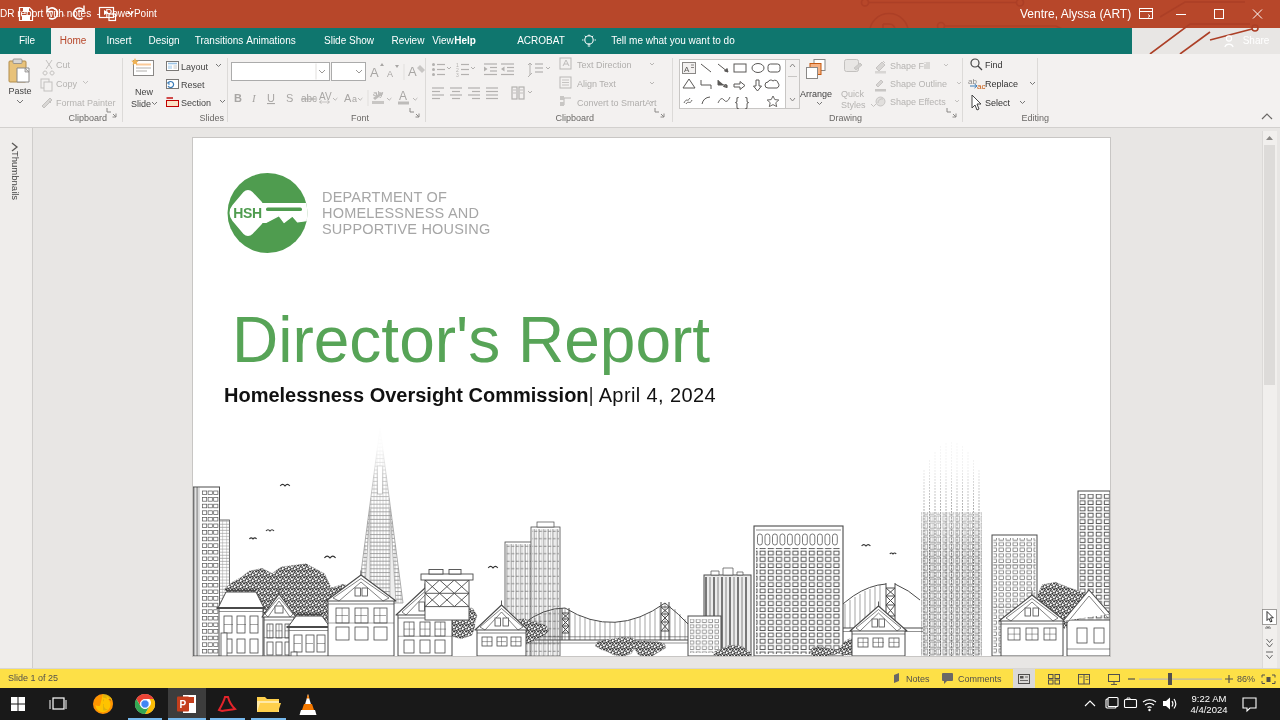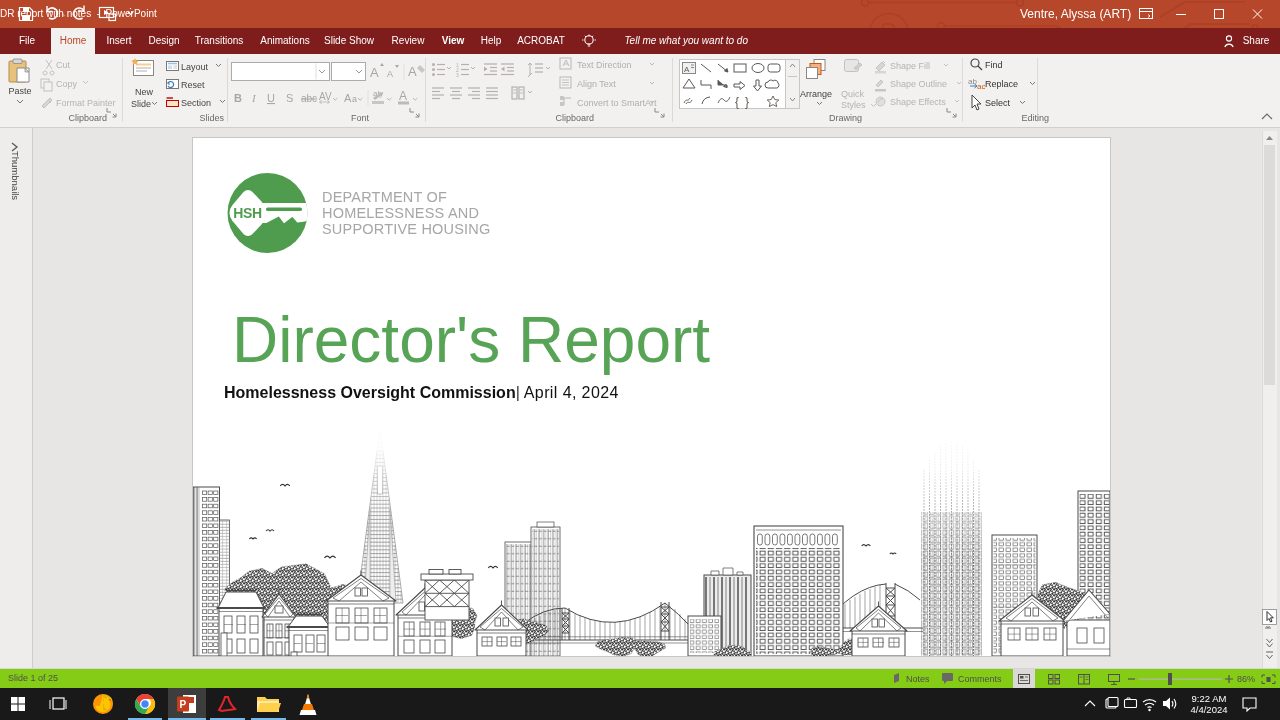--- a/index.html
+++ b/index.html
@@ -2,37 +2,37 @@
 <html><head>
 <meta charset="utf-8">
 <style>
 * { margin:0; padding:0; box-sizing:border-box; }
 html,body { width:1280px; height:720px; overflow:hidden; font-family:"Liberation Sans", sans-serif; -webkit-font-smoothing:antialiased; }
 #app { position:relative; width:1280px; height:720px; background:#E8E6E4; }
 .abs { position:absolute; }
 
 
 #titlebar { position:absolute; left:0; top:0; width:1280px; height:28px; background:#B7472A; }
-#tabrow { position:absolute; left:0; top:28px; width:1280px; height:26px; background:#7f1d1d; }
+#tabrow { position:absolute; left:0; top:28px; width:1132px; height:26px; background:#0f766e; }
 .tab { position:absolute; top:0; height:26px; line-height:26px; color:#fff; font-size:10px; text-align:center; }
 #tab-home { background:#F3F1F0; color:#B7472A; }
 .titletext { color:#fff; font-size:10px; }
 
 
 #ribbon { position:absolute; left:0; top:54px; width:1280px; height:74px; background:#F3F1F0; border-bottom:1px solid #D2D0CE; }
 .rdiv { position:absolute; top:4px; height:64px; width:1px; background:#DCDAD8; }
 .glabel { position:absolute; top:59px; width:100px; text-align:right; font-size:9px; color:#6A6866; }
 
 
 #main { position:absolute; left:0; top:128px; width:1280px; height:540px; background:#E8E6E4; }
 #thumbstrip { position:absolute; left:0; top:0; width:33px; height:540px; background:#EFEDEB; border-right:1px solid #CFCDCB; }
 #slide { position:absolute; left:193px; top:10px; width:917px; height:518px; background:#ffffff; outline:1px solid #C8C6C4; }
 
 
-#statusbar { position:absolute; left:0; top:668px; width:1280px; height:20px; background:#84cc16; border-top:1px solid #D8D6D4; font-size:9px; color:#514F4D; }
+#statusbar { position:absolute; left:0; top:668px; width:1280px; height:20px; background:#fde047; border-top:1px solid #D8D6D4; font-size:9px; color:#514F4D; }
 
 
 #taskbar { position:absolute; left:0; top:688px; width:1280px; height:32px; background:#191919; }
 </style>
 </head>
 <body>
 <div id="app">
   <div id="titlebar">
     <svg class="abs" style="left:0;top:0" width="1280" height="54">
 
@@ -89,34 +89,34 @@
         <path d="M117,9.5 l9,9 M126,9.5 l-9,9"></path>
       </g>
     </svg>
   </div>
   <div id="tabrow">
     <div class="tab" style="left:8px;width:38px;">File</div>
     <div class="tab" id="tab-home" style="left:51px;width:44px;">Home</div>
     <div class="tab" style="left:99px;width:40px;">Insert</div>
     <div class="tab" style="left:142px;width:44px;">Design</div>
     <div class="tab" style="left:189px;width:60px;text-align:center;">Transitions</div>
-    <div class="tab" style="left:254px;width:62px;">Animations</div>
+    <div class="tab" style="left:240px;width:62px;">Animations</div>
     <div class="tab" style="left:318px;width:62px;">Slide Show</div>
     <div class="tab" style="left:384px;width:48px;">Review</div>
-    <div class="tab" style="left:435px;width:36px;font-weight:bold;">View</div>
-    <div class="tab" style="left:474px;width:34px;">Help</div>
+    <div class="tab" style="left:425px;width:36px;">View</div>
+    <div class="tab" style="left:448px;width:34px;font-weight:bold;">Help</div>
     <div class="tab" style="left:512px;width:58px;">ACROBAT</div>
     <svg class="abs" style="left:582px;top:6px" width="14" height="15">
       <g stroke="#fff" stroke-width="1.1" fill="none">
         <circle cx="7" cy="6" r="4.2"></circle>
           <path d="M5.5,10 h3 M5.8,12 h2.4"></path>
           <path d="M7,0.5 v1.8 M1.5,6 h-1.5 M14,6 h-1.5 M2.8,1.8 l1.2,1.2 M11.2,1.8 l-1.2,1.2" stroke-width="0.9"></path>
       </g>
     </svg>
-    <div class="tab" style="left:598px;width:150px;text-align:right;font-style:italic;">Tell me what you want to do</div>
+    <div class="tab" style="left:598px;width:150px;text-align:center;">Tell me what you want to do</div>
     <svg class="abs" style="left:1224px;top:6px" width="13" height="14">
       <g stroke="#fff" stroke-width="1.1" fill="none">
         <circle cx="5" cy="4.5" r="2.6"></circle>
           <path d="M0.8,13 a4.5,4.5 0 0 1 8.4,0"></path>
           <path d="M10,5 l4,0" stroke-width="0"></path>
       </g>
     </svg>
     <div class="tab" style="left:1238px;width:36px;text-align:center;">Share</div>
   </div>
   <div id="ribbon">
@@ -486,21 +486,21 @@
         <circle cx="42.5" cy="45" r="40" fill="#4F9C4F"></circle>
         <g clip-path="url(#logoclip)">
           <path d="M23,22 Q25.5,22 27.5,24 L36.5,33.5 Q39,36 39,39.5 L39,50.5 Q39,54 36.5,56.5 L27.5,66 Q25.5,68 23,68 Q20.5,68 18.5,66 L7.5,53 Q4.5,49.5 4.5,45 Q4.5,40.5 7.5,37 L18.5,24 Q20.5,22 23,22 Z" fill="#fff"></path>
           <path d="M32,35.6 H83 V52.5 L72.5,53.9 L67.5,48 L59,54.5 L54,47.6 L41,54.5 L32,54.5 Z" fill="#fff" stroke="#fff" stroke-width="1.2" stroke-linejoin="round"></path>
         </g>
         <text x="22.5" y="50" font-size="14" font-weight="bold" fill="#4F9C4F" text-anchor="middle" letter-spacing="-0.4">HSH</text>
         <rect x="41" y="39.6" width="36" height="3.5" rx="1.7" fill="#4F9C4F"></rect>
       </svg>
       <div class="abs" style="left:129px;top:51px;font-size:14.5px;line-height:16.2px;color:#A6A6A6;letter-spacing:0.2px;">DEPARTMENT OF<br>HOMELESSNESS AND<br>SUPPORTIVE HOUSING</div>
       <div class="abs" style="left:39px;top:165px;font-size:64px;color:#57A457;">Director's Report</div>
-      <div class="abs" style="left:31px;top:246px;font-size:16px;color:#111;"><b>Homelessness Oversight Commission</b><span style="color:#333">|</span><span style="letter-spacing:0.4px"> April 4, 2024</span></div>
+      <div class="abs" style="left:31px;top:246px;font-size:20px;color:#111;"><b>Homelessness Oversight Commission</b><span style="color:#333">|</span><span style="letter-spacing:0.4px"> April 4, 2024</span></div>
 
       <svg class="abs" style="left:0;top:286px" width="917" height="232" viewBox="0 0 917 232" id="skyline">
           <defs>
 <pattern id="pw1" width="8.2" height="6.3" patternUnits="userSpaceOnUse">
               <rect x="1.2" y="1.1" width="5.2" height="3.8" fill="none" stroke="#4a4a4a" stroke-width="0.9"></rect>
             </pattern>
 <pattern id="pw2" width="6.2" height="5.4" patternUnits="userSpaceOnUse">
               <rect x="1" y="0.9" width="3.8" height="3.1" fill="none" stroke="#777" stroke-width="0.7"></rect>
             </pattern>
 <pattern id="pw3" width="7" height="5.6" patternUnits="userSpaceOnUse">

